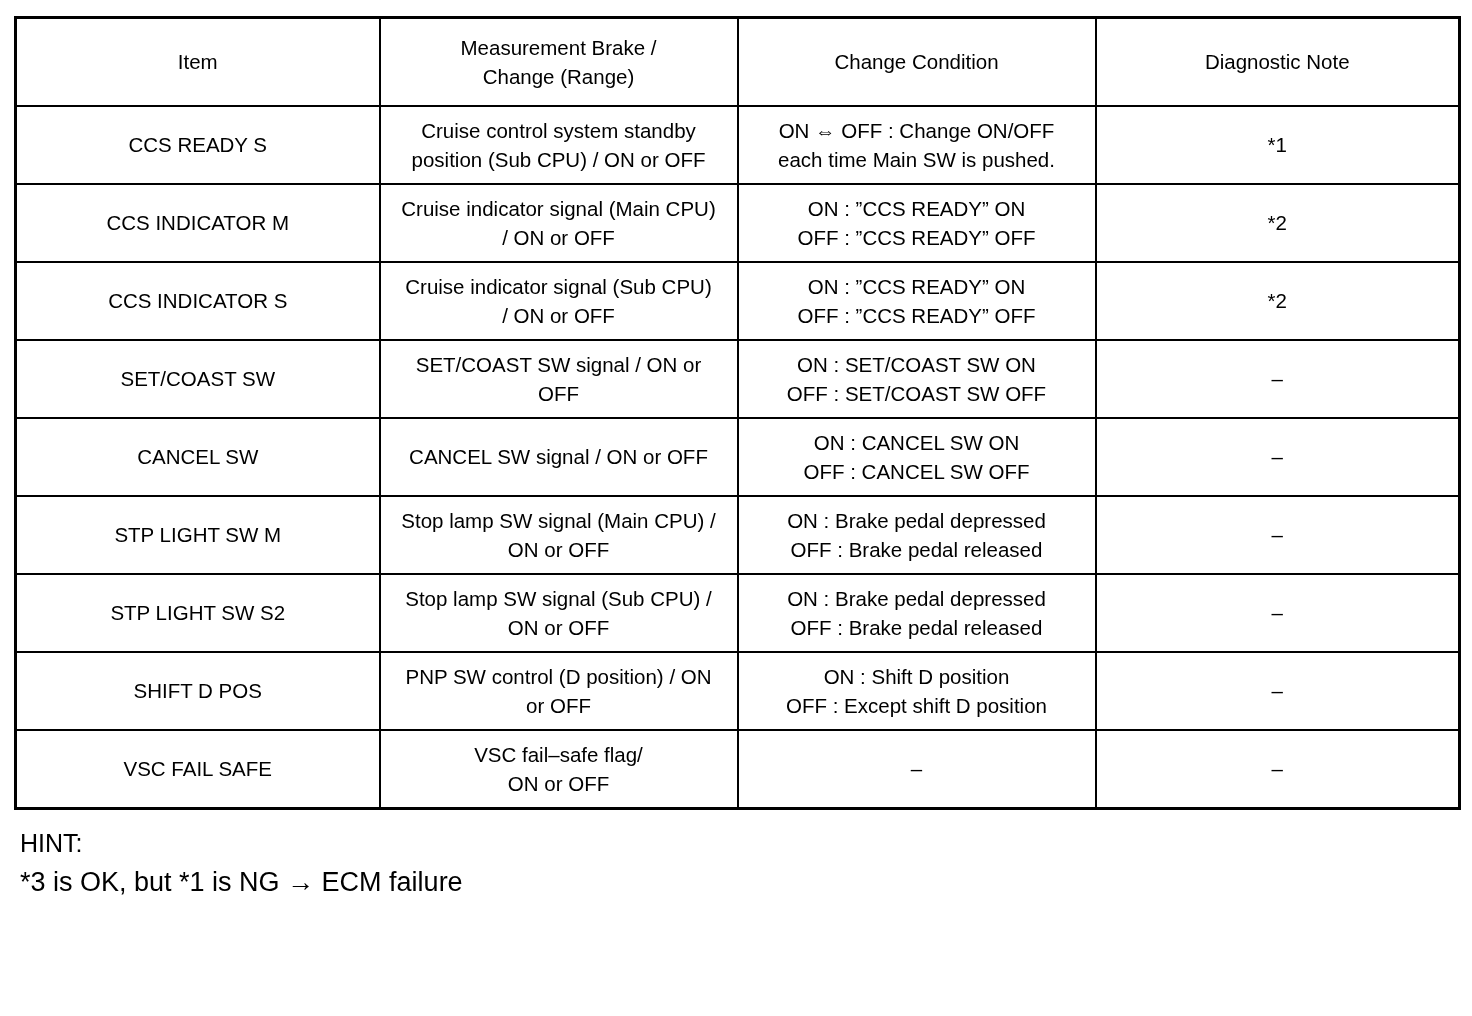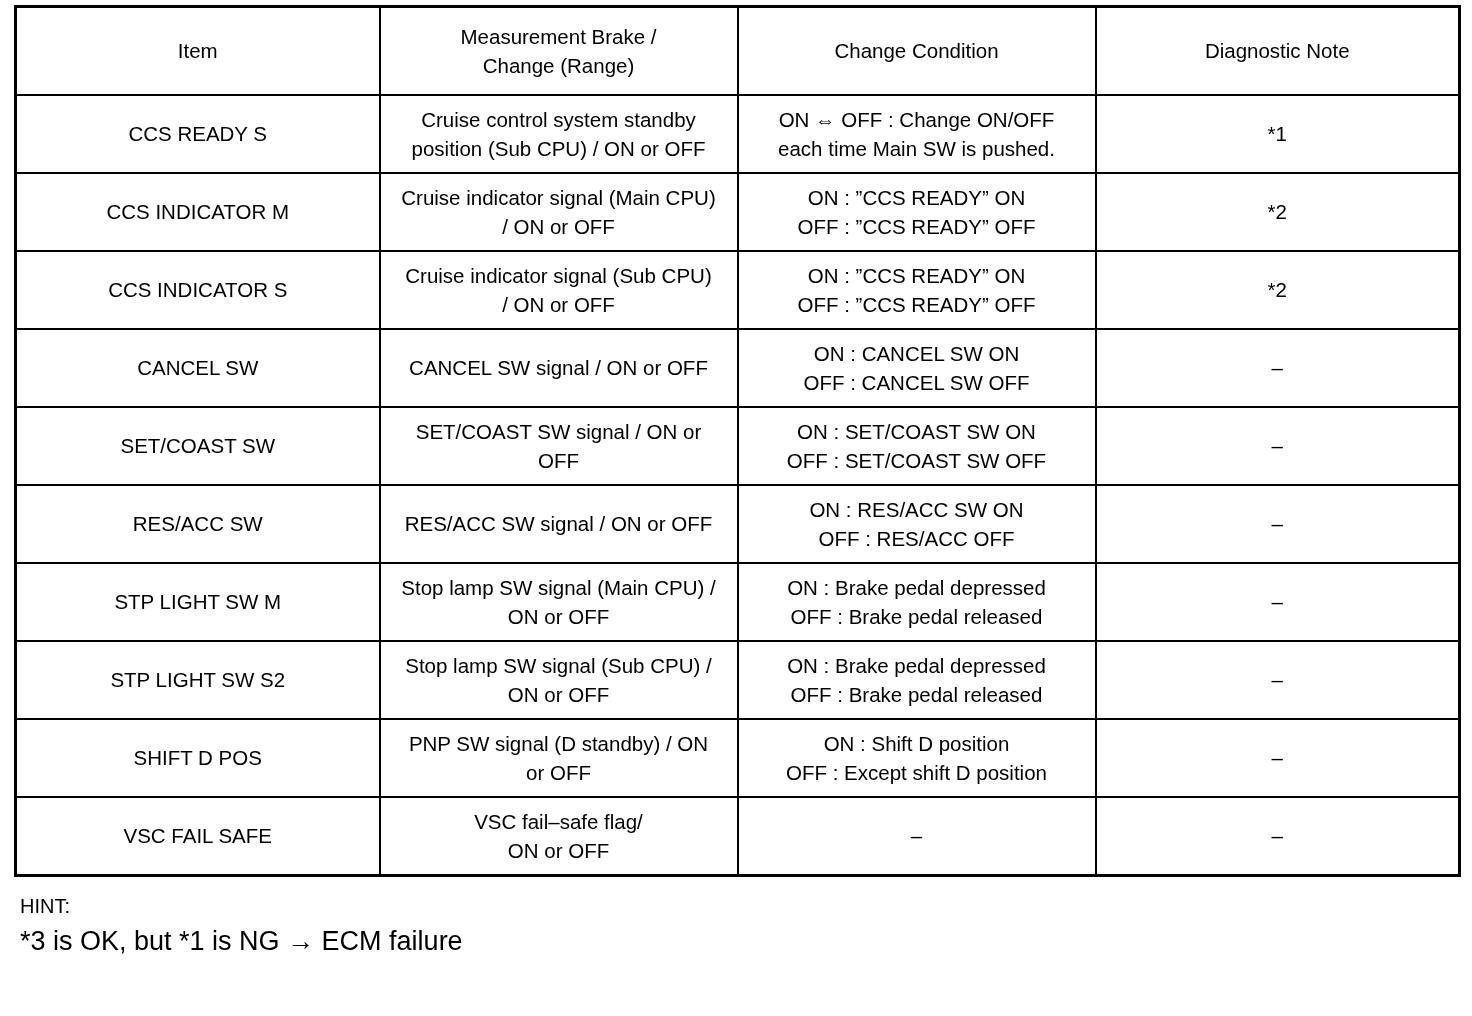--- a/index.html
+++ b/index.html
@@ -12,21 +12,21 @@
     height: 1016px;
     font-family: "Liberation Sans", sans-serif;
     color: #000000;
     overflow: hidden;
   }
   .page {
     position: relative;
     width: 1472px;
     height: 1016px;
     box-sizing: border-box;
-    padding: 5px 14px 0 14px;
+    padding: 16px 14px 0 14px;
   }
   table.spec {
     border-collapse: collapse;
     table-layout: fixed;
     width: 1444px;
     border: 3px solid #000;
   }
   table.spec col.c1 { width: 364px; }
   table.spec col.c2 { width: 358px; }
   table.spec col.c3 { width: 358px; }
@@ -45,21 +45,21 @@
   }
   table.spec tbody td {
     height: 62px;
   }
   .cell-line { display: block; white-space: nowrap; }
   .hint-block {
     margin-top: 14px;
     padding-left: 6px;
   }
   .hint-title {
-    font-size: 20px;
+    font-size: 25px;
     line-height: 1.52;
   }
   .hint-line {
     font-size: 27px;
     line-height: 1.52;
     white-space: nowrap;
   }
 </style>
 </head>
 <body>
@@ -134,66 +134,51 @@
         <td>
             <span class="cell-line">ON : ”CCS READY” ON</span>
             <span class="cell-line">OFF : ”CCS READY” OFF</span>
           </td>
         <td>
             <span class="cell-line">*2</span>
           </td>
       </tr>
       <tr>
         <td>
+            <span class="cell-line">SET/COAST SW</span>
+          </td>
+        <td>
+            <span class="cell-line">SET/COAST SW signal / ON or</span>
+            <span class="cell-line">OFF</span>
+          </td>
+        <td>
+            <span class="cell-line">ON : SET/COAST SW ON</span>
+            <span class="cell-line">OFF : SET/COAST SW OFF</span>
+          </td>
+        <td>
+            <span class="cell-line">–</span>
+          </td>
+      </tr>
+      <tr>
+        <td>
             <span class="cell-line">CANCEL SW</span>
           </td>
         <td>
             <span class="cell-line">CANCEL SW signal / ON or OFF</span>
           </td>
         <td>
             <span class="cell-line">ON : CANCEL SW ON</span>
             <span class="cell-line">OFF : CANCEL SW OFF</span>
           </td>
         <td>
             <span class="cell-line">–</span>
           </td>
       </tr>
       <tr>
         <td>
-            <span class="cell-line">SET/COAST SW</span>
-          </td>
-        <td>
-            <span class="cell-line">SET/COAST SW signal / ON or</span>
-            <span class="cell-line">OFF</span>
-          </td>
-        <td>
-            <span class="cell-line">ON : SET/COAST SW ON</span>
-            <span class="cell-line">OFF : SET/COAST SW OFF</span>
-          </td>
-        <td>
-            <span class="cell-line">–</span>
-          </td>
-      </tr>
-      <tr>
-        <td>
-            <span class="cell-line">RES/ACC SW</span>
-          </td>
-        <td>
-            <span class="cell-line">RES/ACC SW signal / ON or OFF</span>
-          </td>
-        <td>
-            <span class="cell-line">ON : RES/ACC SW ON</span>
-            <span class="cell-line">OFF : RES/ACC OFF</span>
-          </td>
-        <td>
-            <span class="cell-line">–</span>
-          </td>
-      </tr>
-      <tr>
-        <td>
             <span class="cell-line">STP LIGHT SW M</span>
           </td>
         <td>
             <span class="cell-line">Stop lamp SW signal (Main CPU) /</span>
             <span class="cell-line">ON or OFF</span>
           </td>
         <td>
             <span class="cell-line">ON : Brake pedal depressed</span>
             <span class="cell-line">OFF : Brake pedal released</span>
           </td>
@@ -215,21 +200,21 @@
           </td>
         <td>
             <span class="cell-line">–</span>
           </td>
       </tr>
       <tr>
         <td>
             <span class="cell-line">SHIFT D POS</span>
           </td>
         <td>
-            <span class="cell-line">PNP SW signal (D standby) / ON</span>
+            <span class="cell-line">PNP SW control (D position) / ON</span>
             <span class="cell-line">or OFF</span>
           </td>
         <td>
             <span class="cell-line">ON : Shift D position</span>
             <span class="cell-line">OFF : Except shift D position</span>
           </td>
         <td>
             <span class="cell-line">–</span>
           </td>
       </tr>

